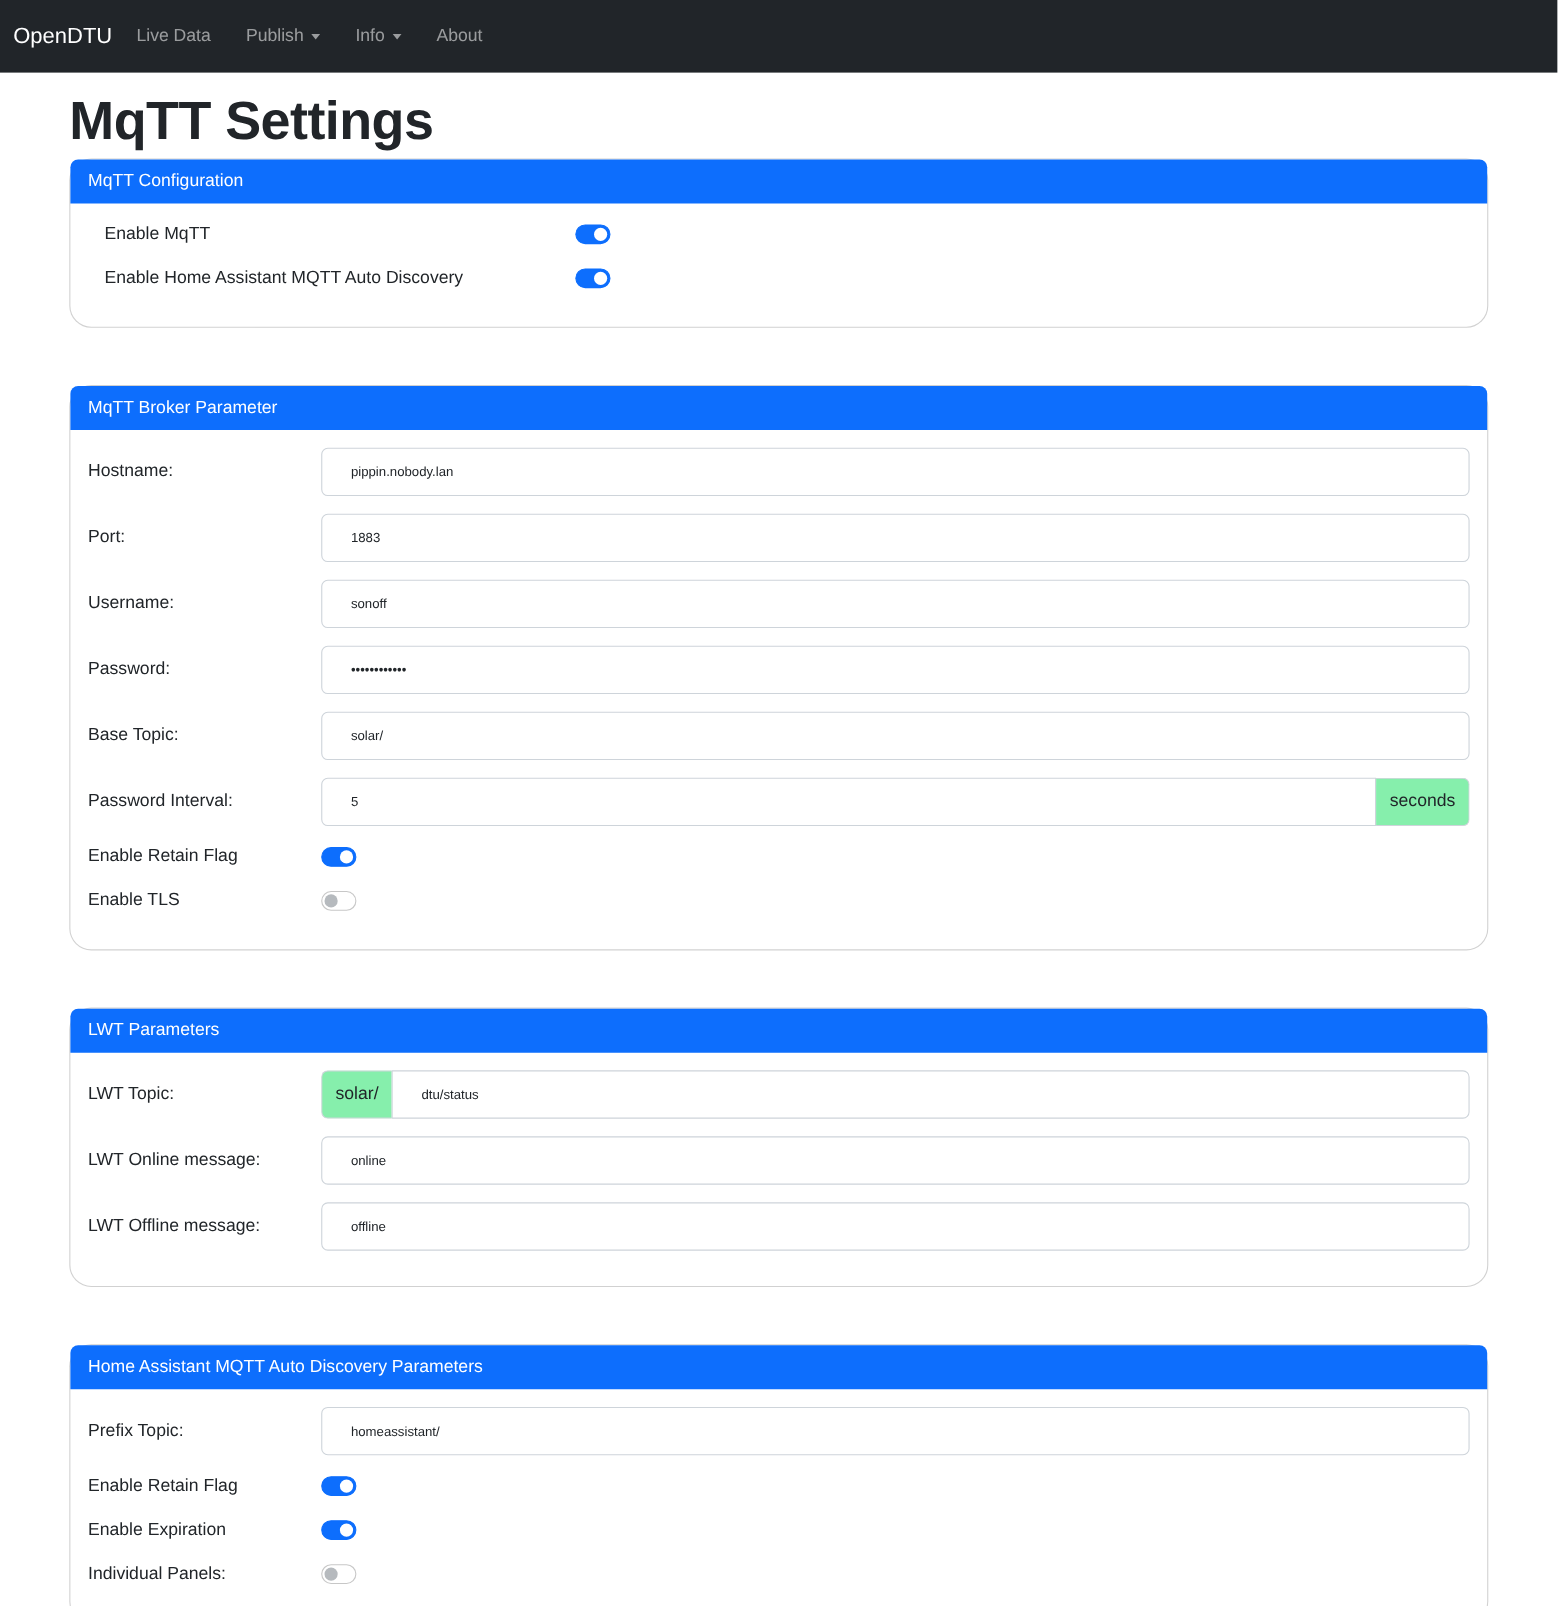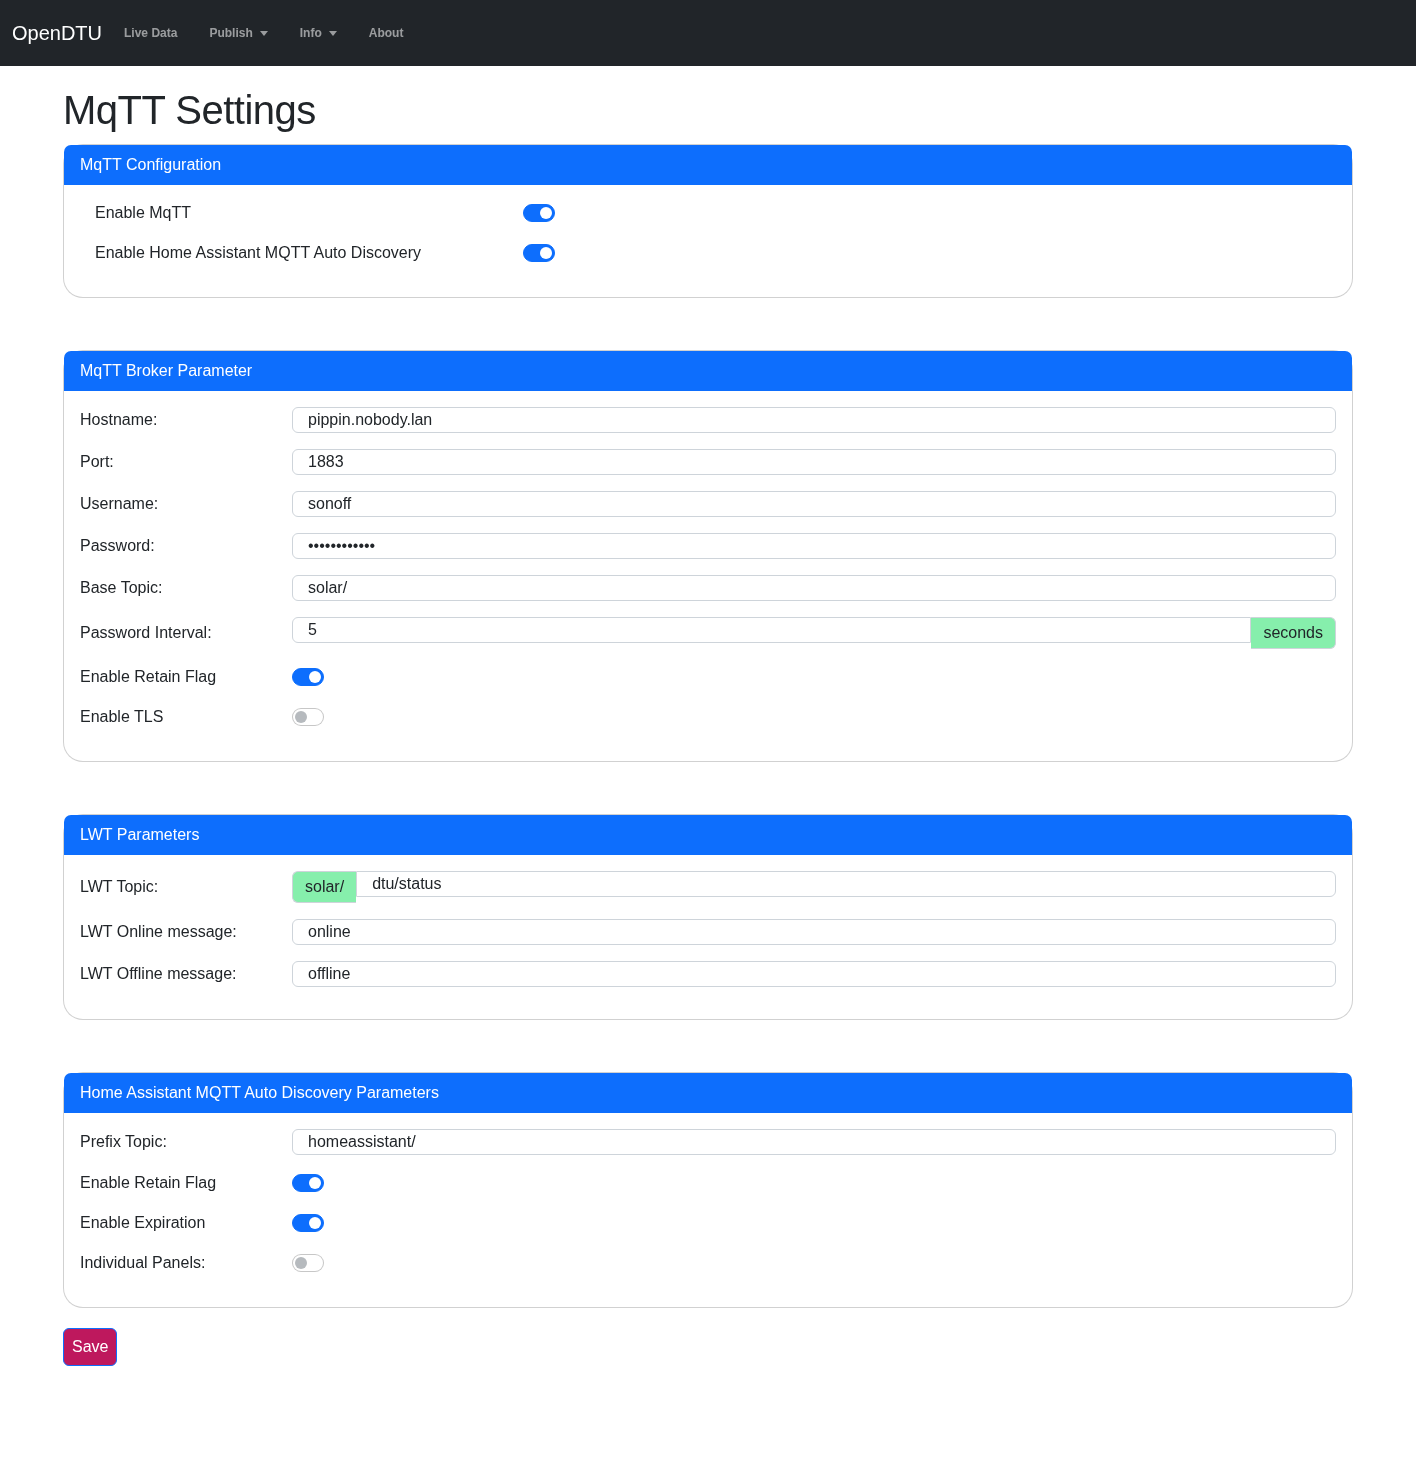--- a/index.html
+++ b/index.html
@@ -25,46 +25,45 @@
   .navbar-brand {
     color: #ffffff;
     font-size: 20px;
     text-decoration: none;
     padding: 4px 0;
     margin-right: 6px;
     cursor: pointer;
   }
   .nav-link {
     color: rgba(255,255,255,0.55);
-    font-size: 12px;
+    font-size: 16px;
     text-decoration: none;
     padding: 8px 16px;
     cursor: pointer;
     display: inline-flex;
     align-items: center;
-    font-weight: bold;
   }
   .caret {
     display: inline-block;
     width: 0; height: 0;
     margin-left: 7px;
     border-left: 4.5px solid transparent;
     border-right: 4.5px solid transparent;
     border-top: 5px solid rgba(255,255,255,0.55);
   }
 
   
   .container {
     width: 1290px;
     margin: 0 auto;
   }
   h1.page-title {
-    font-size: 40px;
+    font-size: 49px;
     line-height: 48px;
-    font-weight: 400;
+    font-weight: 700;
     margin: 20px 0 10px 0;
     letter-spacing: -0.5px;
   }
 
   
   .card {
     border: 1px solid rgba(0,0,0,0.18);
     border-radius: 20px;
     margin-bottom: 52px;
     background: #fff;
@@ -94,23 +93,23 @@
   .col-label.wide {
     flex: 0 0 428px;
     width: 428px;
     margin-left: 15px;
   }
 
   
   .form-control {
     flex: 1 1 auto;
     min-width: 0;
-    height: 26px;
-    padding: 6px 15px;
-    font-size: 16px;
+    height: 44px;
+    padding: 6px 26px;
+    font-size: 12px;
     font-family: inherit;
     color: #212529;
     background: #fff;
     border: 1px solid #ced4da;
     border-radius: 6px;
     outline: none;
   }
   .input-group {
     display: flex;
     flex: 1 1 auto;

